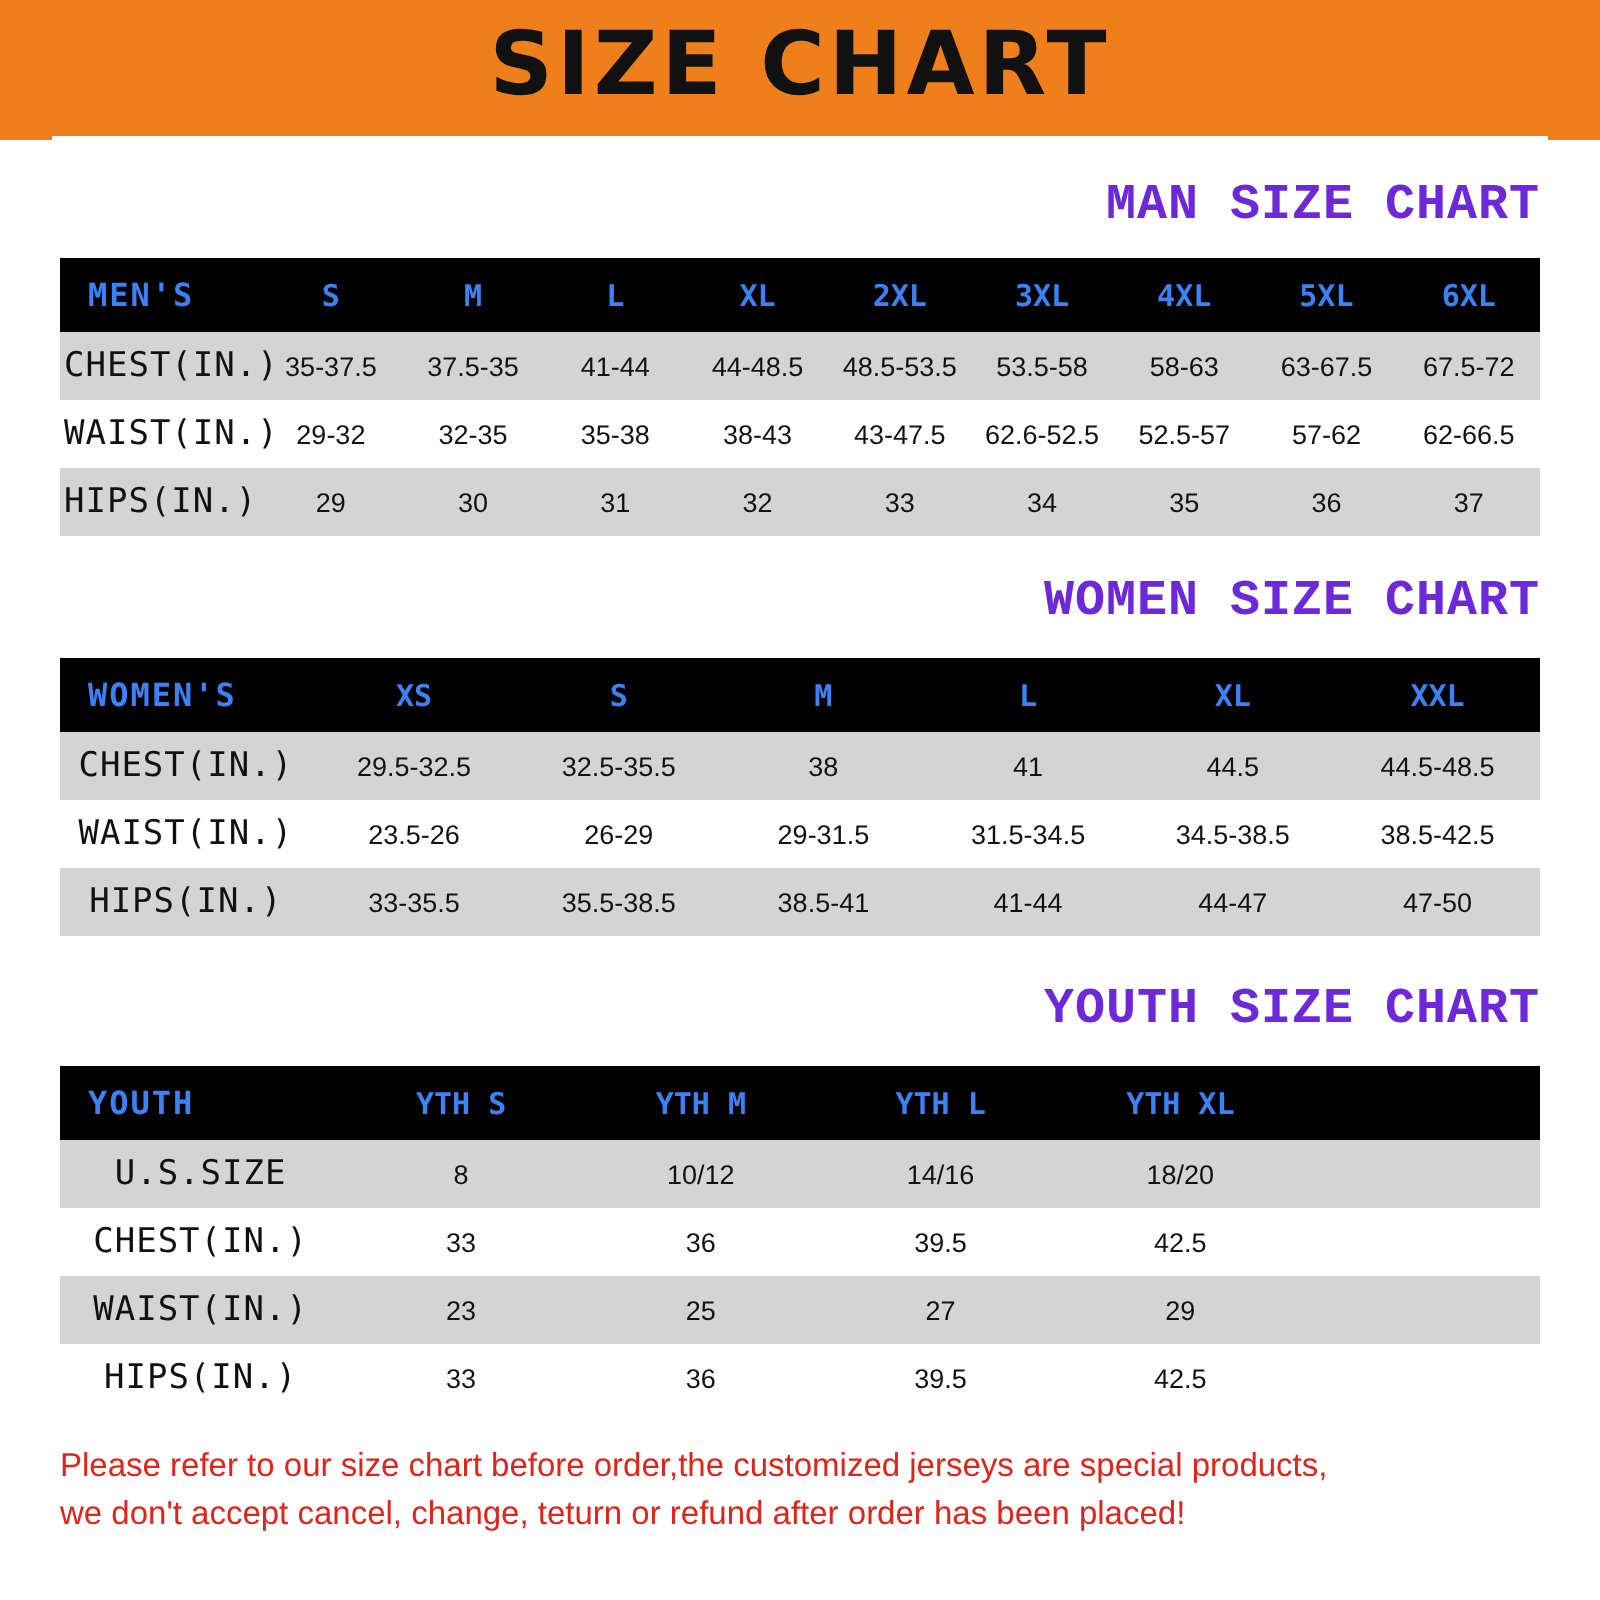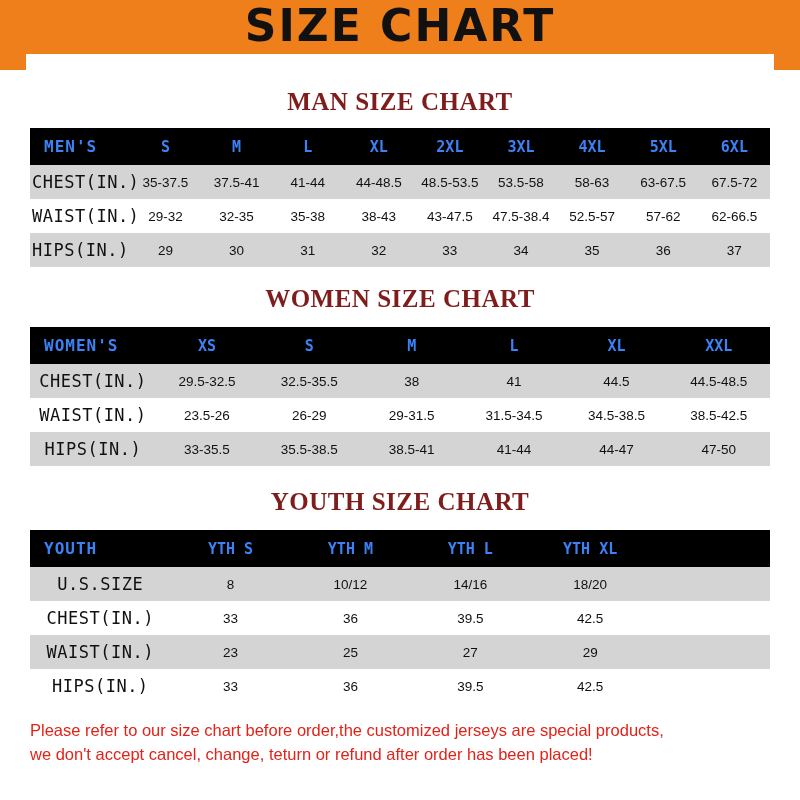--- a/index.html
+++ b/index.html
@@ -27,21 +27,21 @@
     background: #ef7f1a;
   }
   .side-bar.left { left: 0; }
   .side-bar.right { right: 0; }
 
   .header {
     position: absolute;
     top: 0;
     left: 26px;
     right: 26px;
-    height: 54px;
+    height: 68px;
     background: #ef7f1a;
     display: flex;
     align-items: center;
     justify-content: center;
   }
   .header-title {
     font-family: "DejaVu Sans", sans-serif;
     font-weight: bold;
     font-size: 44px;
     letter-spacing: 2px;
@@ -53,26 +53,26 @@
   .content {
     position: absolute;
     top: 70px;
     left: 0;
     right: 0;
     bottom: 0;
     padding: 0 30px;
   }
 
   .section-title {
-    text-align: center;
-    font-family: Liberation Serif, serif;
+    text-align: right;
+    font-family: Liberation Mono, monospace;
     font-weight: bold;
     font-size: 25px;
     letter-spacing: 0.5px;
-    color: #7f1d1d;
+    color: #6d28d9;
   }
   .sec1-title { margin-top: 18px; margin-bottom: 12px; }
   .sec2-title { margin-top: 18px; margin-bottom: 14px; }
   .sec3-title { margin-top: 22px; margin-bottom: 14px; }
 
   table.sizetable {
     width: 100%;
     border-collapse: collapse;
     table-layout: fixed;
   }
@@ -169,37 +169,37 @@
           <th>3XL</th>
           <th>4XL</th>
           <th>5XL</th>
           <th>6XL</th>
         </tr>
       </thead>
       <tbody>
         <tr class="alt">
           <td class="rowlabel">CHEST(IN.)</td>
           <td>35-37.5</td>
-          <td>37.5-41</td>
+          <td>37.5-35</td>
           <td>41-44</td>
           <td>44-48.5</td>
           <td>48.5-53.5</td>
           <td>53.5-58</td>
           <td>58-63</td>
           <td>63-67.5</td>
           <td>67.5-72</td>
         </tr>
         <tr class="plain">
           <td class="rowlabel">WAIST(IN.)</td>
           <td>29-32</td>
           <td>32-35</td>
           <td>35-38</td>
           <td>38-43</td>
           <td>43-47.5</td>
-          <td>47.5-38.4</td>
+          <td>62.6-52.5</td>
           <td>52.5-57</td>
           <td>57-62</td>
           <td>62-66.5</td>
         </tr>
         <tr class="alt">
           <td class="rowlabel">HIPS(IN.)</td>
           <td>29</td>
           <td>30</td>
           <td>31</td>
           <td>32</td>

